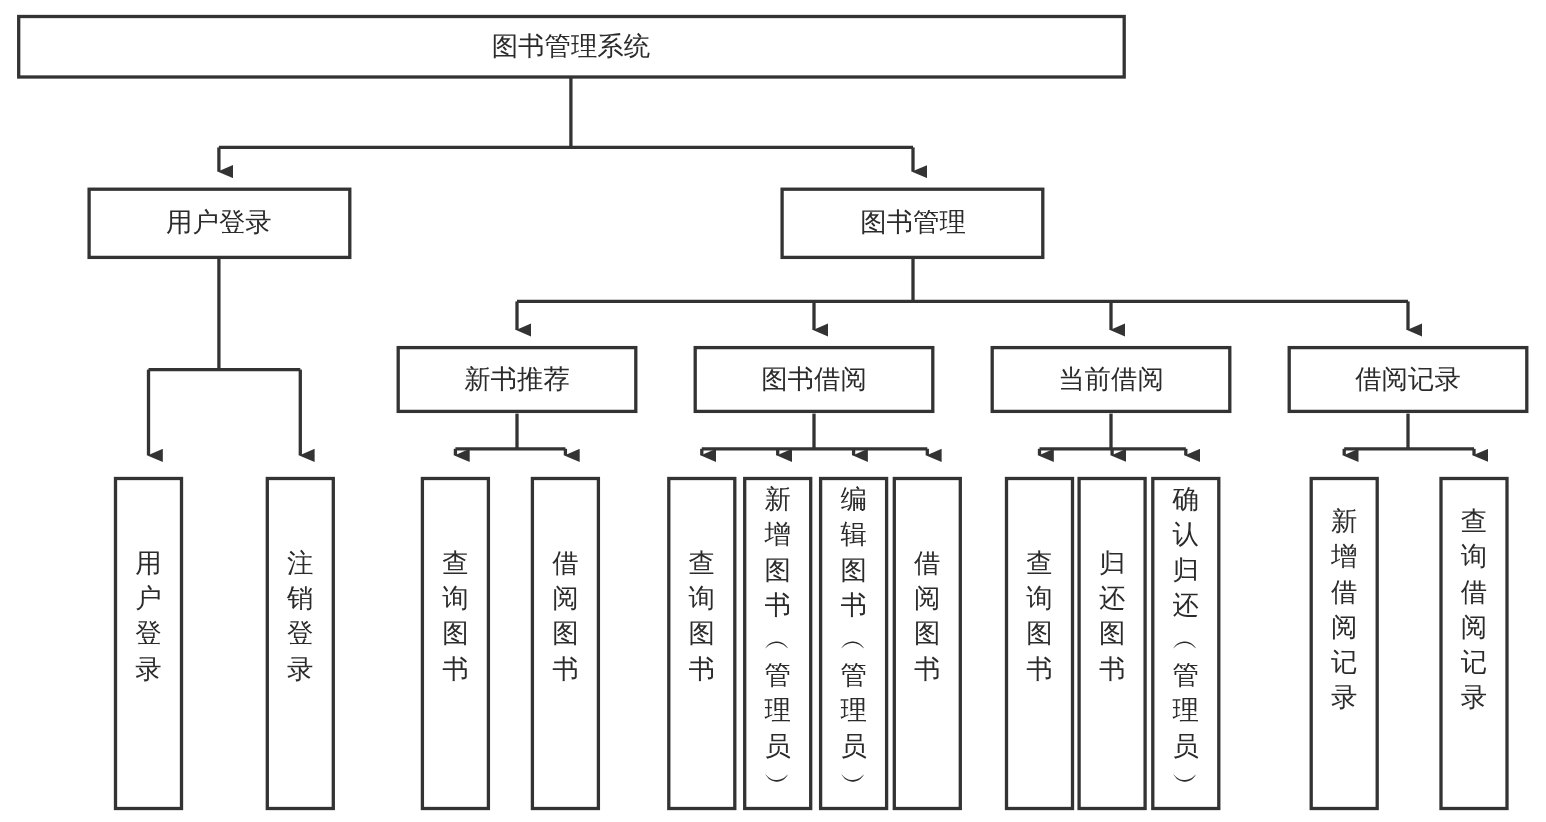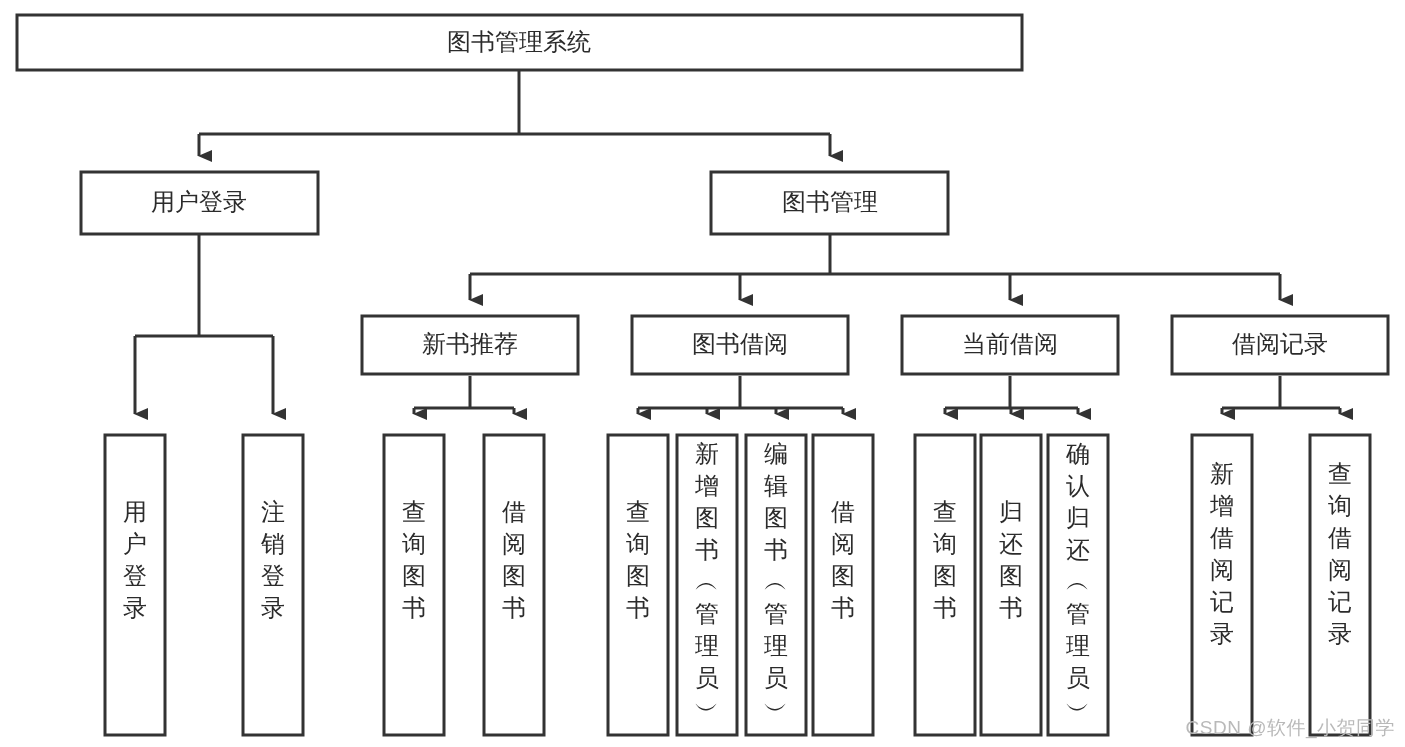--- a/index.html
+++ b/index.html
@@ -232,15 +232,14 @@
       <text class="node-label-v" x="1222" y="482"><tspan x="1222" dy="0">新</tspan><tspan x="1222" dy="32">增</tspan><tspan x="1222" dy="32">借</tspan><tspan x="1222" dy="32">阅</tspan><tspan x="1222" dy="32">记</tspan><tspan x="1222" dy="32">录</tspan></text>
     </g>
 
     <g>
       <rect class="node-box" x="1310" y="435" width="60" height="300"></rect>
       <text class="node-label-v" x="1340" y="482"><tspan x="1340" dy="0">查</tspan><tspan x="1340" dy="32">询</tspan><tspan x="1340" dy="32">借</tspan><tspan x="1340" dy="32">阅</tspan><tspan x="1340" dy="32">记</tspan><tspan x="1340" dy="32">录</tspan></text>
     </g>
 
   </svg>
 
-  <div class="watermark">CSDN @软件_小贺同学</div>
 
 </div>
 
 </body></html>

